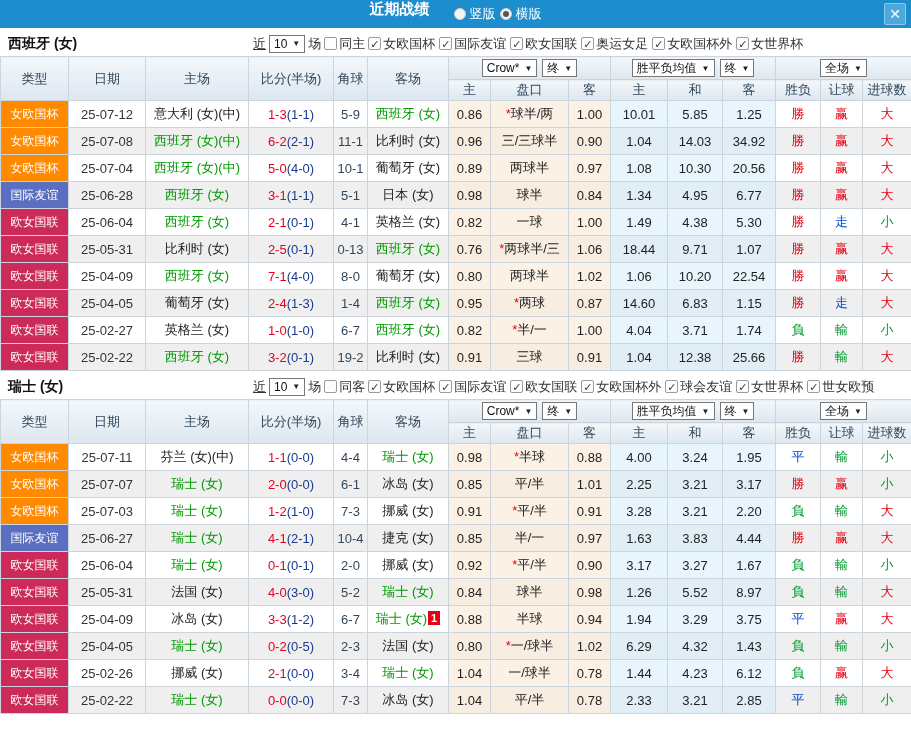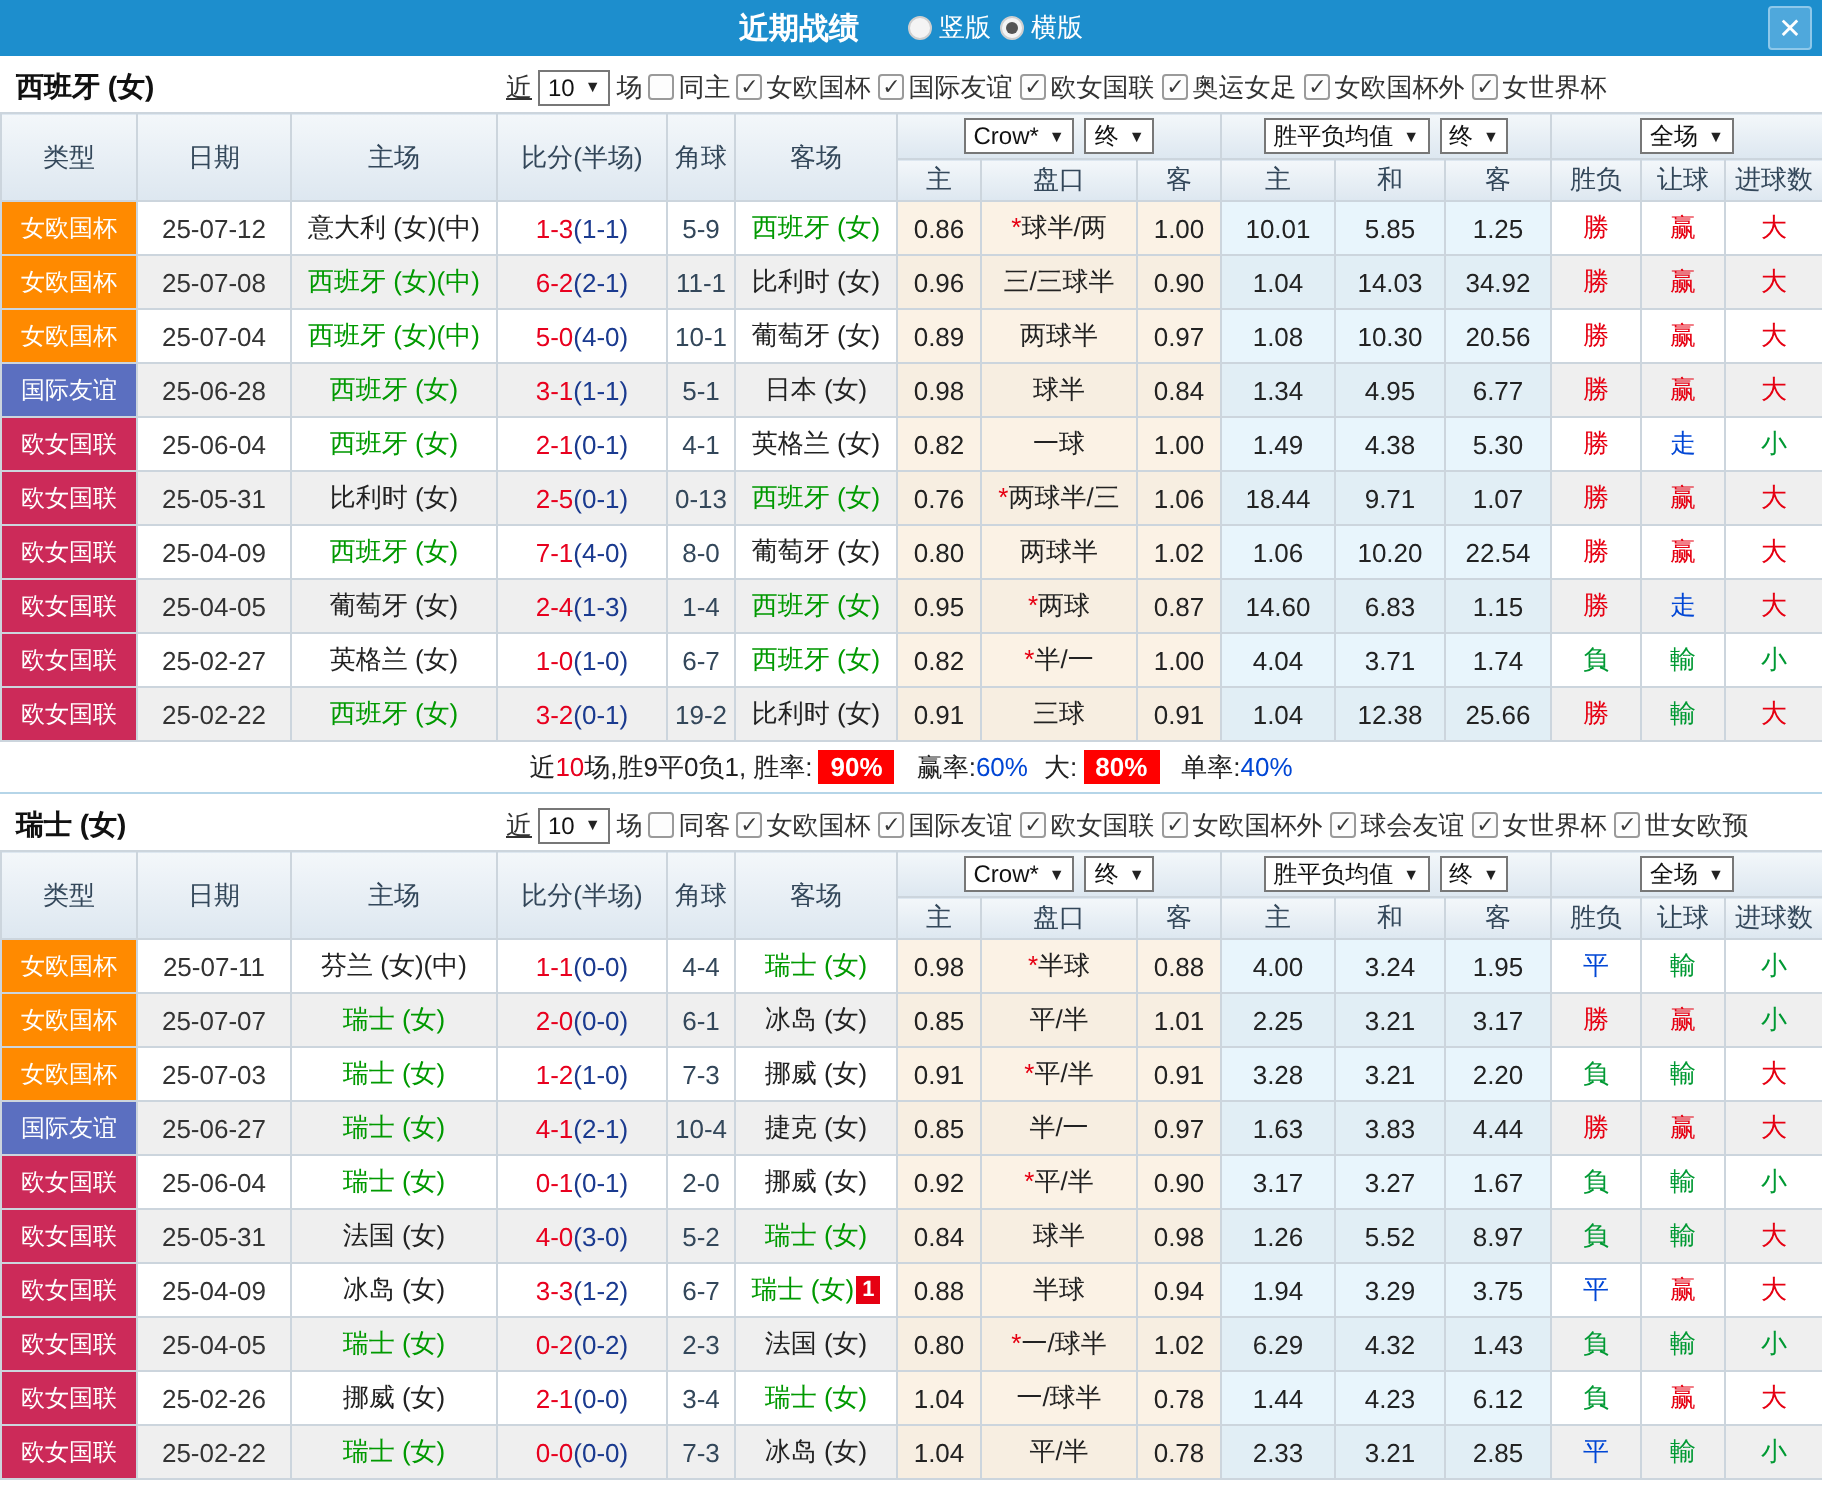--- a/index.html
+++ b/index.html
@@ -3,21 +3,21 @@
 <meta charset="utf-8">
 <style>
   * { box-sizing: border-box; }
   body {
     margin: 0; width: 911px; height: 753px; overflow: hidden;
     background: #fff; font-family: "Liberation Sans", "DejaVu Sans", sans-serif;
   }
   
   .titlebar {
     height: 28px; background: #1d8ecd; position: relative;
-    display: flex; align-items: center; justify-content: center; gap: 24px; color: #fff;
+    display: flex; justify-content: center; gap: 24px; color: #fff;
   }
   .titlebar .title { font-size: 15px; font-weight: bold; }
   .radio-group { display: flex; align-items: center; gap: 4px; font-size: 13px; }
   .radio {
     width: 12px; height: 12px; border-radius: 50%; background: #f4f4f4;
     border: 1px solid #cfcfcf; display: inline-flex; align-items: center; justify-content: center;
     cursor: pointer;
   }
   .radio.selected::after { content: ""; width: 6px; height: 6px; border-radius: 50%; background: #555; }
   .close-btn {
@@ -378,30 +378,20 @@
           <td class="col-crow">0.91</td>
           <td class="col-avg">1.04</td>
           <td class="col-avg">12.38</td>
           <td class="col-avg">25.66</td>
           <td class="res" style="color: rgb(230, 0, 18);">勝</td>
           <td class="res" style="color: rgb(0, 153, 51);">輸</td>
           <td class="res" style="color: rgb(230, 0, 18);">大</td>
         </tr>
       </tbody>
   </table>
-  <div class="summary">
-    <span><span>近</span><span class="red">10</span><span>场,胜9平0负1, 胜率:</span></span>
-    <span class="hl">90%</span>
-    <span class="ml">赢率:</span>
-      <span class="blue">60%</span>
-    <span class="ml">大:</span>
-    <span class="hl">80%</span>
-    <span class="ml">单率:</span>
-      <span class="blue">40%</span>
-  </div>
 </div>
 
 <div class="section">
   <div class="section-head">
     <span class="team-title">瑞士 (女)</span>
     <div class="filter">
       <span class="near-label">近</span>
       <span class="select">
         <span>10</span>
         <span class="arrow">▼</span>
@@ -631,21 +621,21 @@
           <td class="col-avg">3.29</td>
           <td class="col-avg">3.75</td>
           <td class="res" style="color: rgb(0, 70, 213);">平</td>
           <td class="res" style="color: rgb(230, 0, 18);">赢</td>
           <td class="res" style="color: rgb(230, 0, 18);">大</td>
         </tr>
         <tr>
           <td class="type-cell" style="background: rgb(204, 42, 89);">欧女国联</td>
           <td class="date">25-04-05</td>
           <td class="team green">瑞士 (女)</td>
-          <td class="score"><span class="ft">0-2</span><span class="ht">(0-2)</span></td>
+          <td class="score"><span class="ft">0-2</span><span class="ht">(0-5)</span></td>
           <td class="corner">2-3</td>
           <td class="team">法国 (女)</td>
           <td class="col-crow">0.80</td>
           <td class="col-crow"><span class="star">*</span>一/球半</td>
           <td class="col-crow">1.02</td>
           <td class="col-avg">6.29</td>
           <td class="col-avg">4.32</td>
           <td class="col-avg">1.43</td>
           <td class="res" style="color: rgb(0, 153, 51);">負</td>
           <td class="res" style="color: rgb(0, 153, 51);">輸</td>

